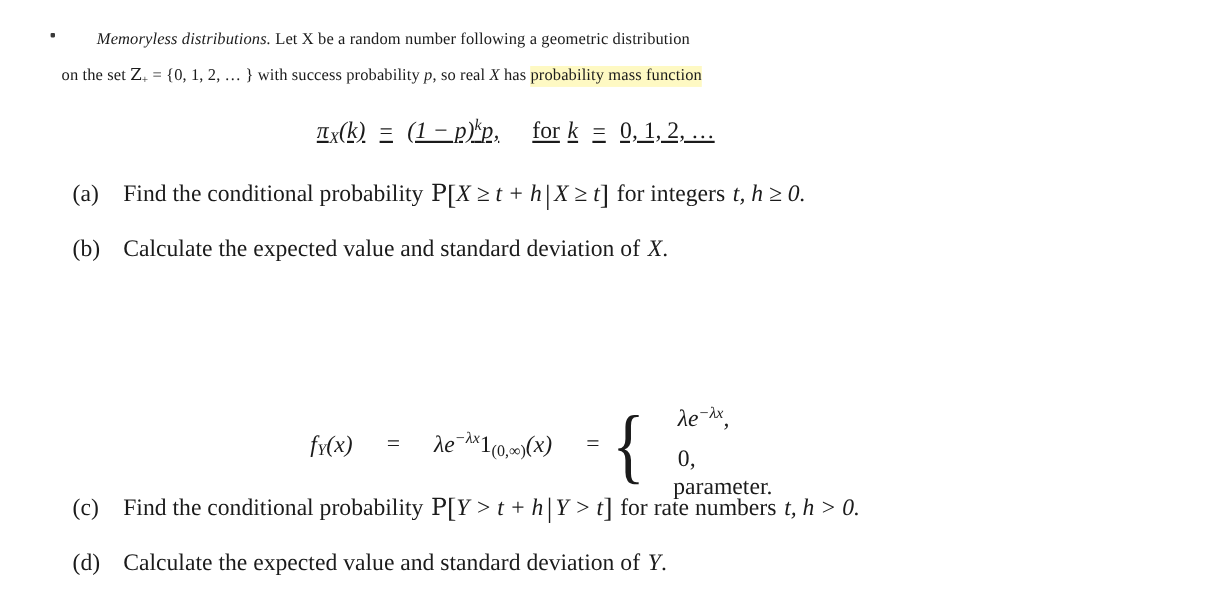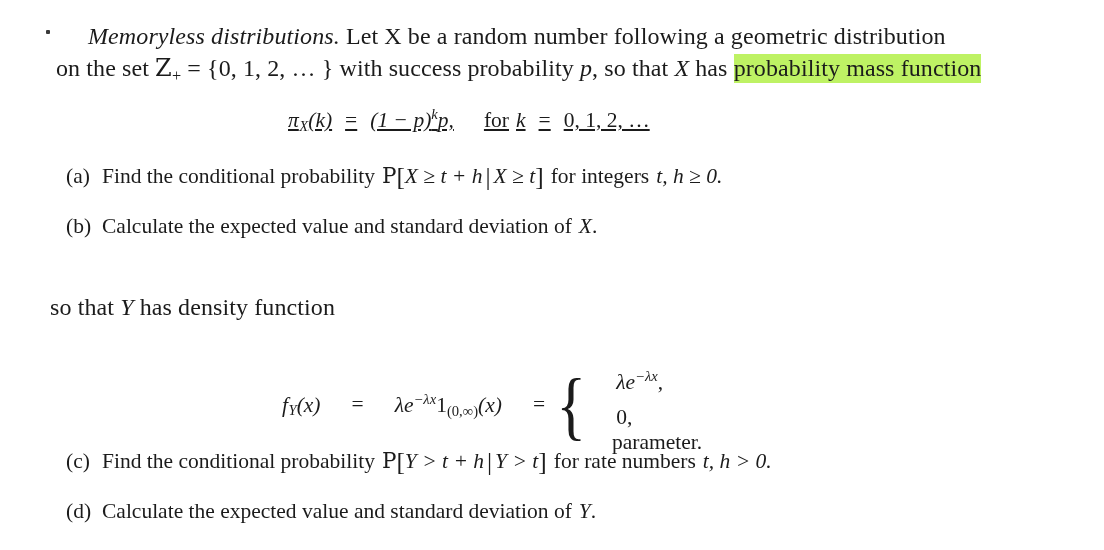--- a/index.html
+++ b/index.html
@@ -21,21 +21,21 @@
     position: relative;
     width: 1104px;
     height: 550px;
     box-sizing: border-box;
     padding: 0;
   }
 
   
   .para {
     position: absolute;
-    font-size: 24px;
+    font-size: 15px;
     line-height: 32px;
     letter-spacing: 0.1px;
     color: #1b1b1b;
   }
 
   .mi { font-style: italic; font-family: "Liberation Serif", serif; }
   .mn { font-style: normal; }
   .op { font-style: normal; padding: 0 1px; }
 
   
@@ -49,21 +49,21 @@
     left: 46px;
     top: 30px;
     width: 4px;
     height: 4px;
     background: #3a3a3a;
     border-radius: 1px;
   }
 
   
   .selection {
-    background: #bef264;
+    background: #fef9c3;
     padding: 1px 0 2px 0;
     box-decoration-break: clone;
     -webkit-box-decoration-break: clone;
   }
 
   
   .bb {
     font-family: "DejaVu Serif", serif;
     font-style: normal;
   }
@@ -119,21 +119,21 @@
   }
   .item-label {
     position: absolute;
     left: 0;
     top: 0;
     width: 46px;
     text-align: left;
   }
   .item-body {
     display: inline-block;
-    margin-left: 36px;
+    margin-left: 46px;
   }
 
   
   .cases {
     display: inline-block;
     position: relative;
     vertical-align: middle;
   }
   .brace {
     position: absolute;
@@ -171,43 +171,40 @@
 
 <div class="page">
 
   <div class="margin-tick"></div>
 
   <div class="para" style="left:56px; top:20px; width:1010px;">
     <span style="display:inline-block; width:32px;"></span><span class="runin">Memoryless distributions.</span><span> Let  X  be a random number following a geometric distribution</span>
   </div>
 
   <div class="para" style="left:56px; top:52px; width:1010px;">
-    <span>on the set </span><span class="bb">Z</span><span class="sub-up">+</span><span> = </span><span>{0, 1, 2, … }</span><span> with success probability </span><span class="mi">p</span><span>, so that </span><span class="mi">X</span><span> has </span><span class="selection">probability mass function</span>
+    <span>on the set </span><span class="bb">Z</span><span class="sub-up">+</span><span> = </span><span>{0, 1, 2, … }</span><span> with success probability </span><span class="mi">p</span><span>, so real </span><span class="mi">X</span><span> has </span><span class="selection">probability mass function</span>
   </div>
 
   <div class="display" style="left:288px; top:106px;text-decoration:underline;">
     <span class="mi">π</span><span class="sub">X</span><span class="mi">(k)</span><span class="eqsp"></span><span class="op">=</span><span class="eqsp"></span><span class="mi">(1 − p)</span><span class="sup">k</span><span class="mi">p,</span><span class="wide"></span><span>for</span><span class="med"></span><span class="mi">k</span><span class="eqsp"></span><span class="op">=</span><span class="eqsp"></span><span>0, 1, 2, …</span>
   </div>
 
   <div class="item" style="left:66px; top:161px;">
     <span class="item-label">(a)</span>
     <span class="item-body"><span>Find the conditional probability</span><span class="med"></span><span class="bb">P</span><span class="brk">[</span><span class="mi">X ≥ t + h</span><span class="vbar">|</span><span class="mi">X ≥ t</span><span class="brk">]</span><span class="med"></span><span>for integers</span><span class="med"></span><span class="mi">t, h ≥ 0.</span>
     </span>
   </div>
 
   <div class="item" style="left:66px; top:211px;">
     <span class="item-label">(b)</span>
     <span class="item-body"><span>Calculate the expected value and standard deviation of</span><span class="med"></span><span class="mi">X</span><span>.</span>
     </span>
   </div>
 
 
-  <div class="para" style="left:50px; top:291px; width:1020px;">
-    <span>so that </span><span class="mi">Y</span><span> has density function</span>
-  </div>
 
   <div class="display" style="left:282px; top:368px;">
     <span class="eqalign-lhs" style="vertical-align:middle;">
       <span class="mi">f</span><span class="sub">Y</span><span class="mi">(x)</span><span class="wide"></span><span class="op">=</span><span class="wide"></span><span class="mi">λ</span><span class="mi">e</span><span class="sup">−λx</span><span class="mn">1</span><span class="sub-up">(0,∞)</span><span class="mi">(x)</span><span class="wide"></span><span class="op">=</span><span class="med"></span>
     </span><span class="cases">
       <span class="brace">{</span>
       <span class="cases-rows">
         <span class="case-row">
           <span class="case-val"><span class="mi">λ</span><span class="mi">e</span><span class="sup">−λx</span><span>,</span>
           </span>

